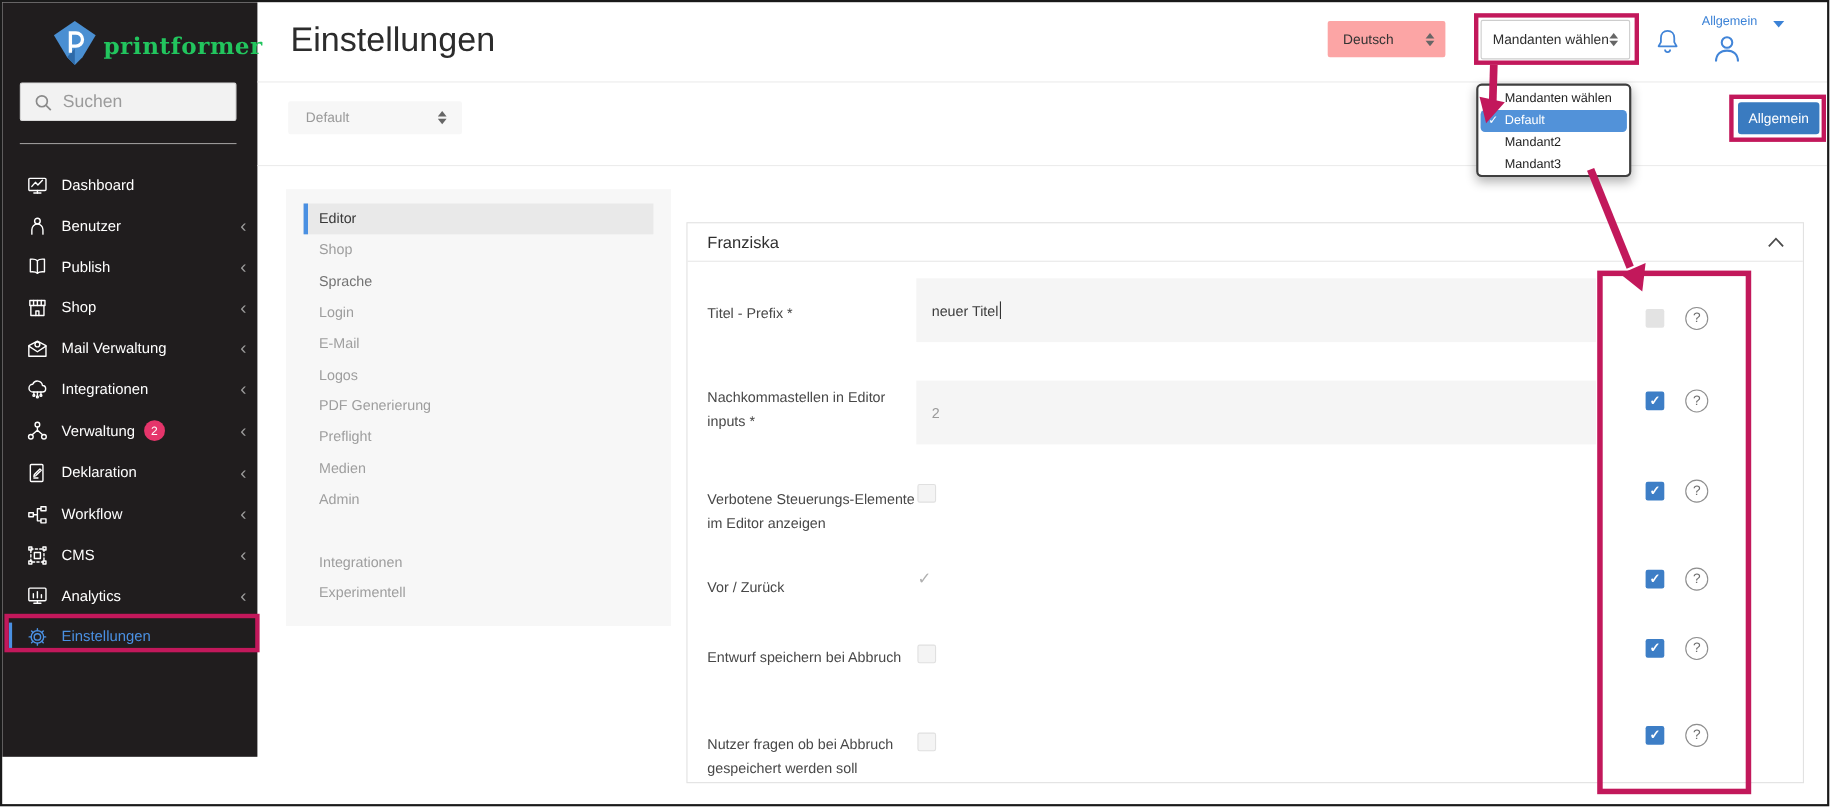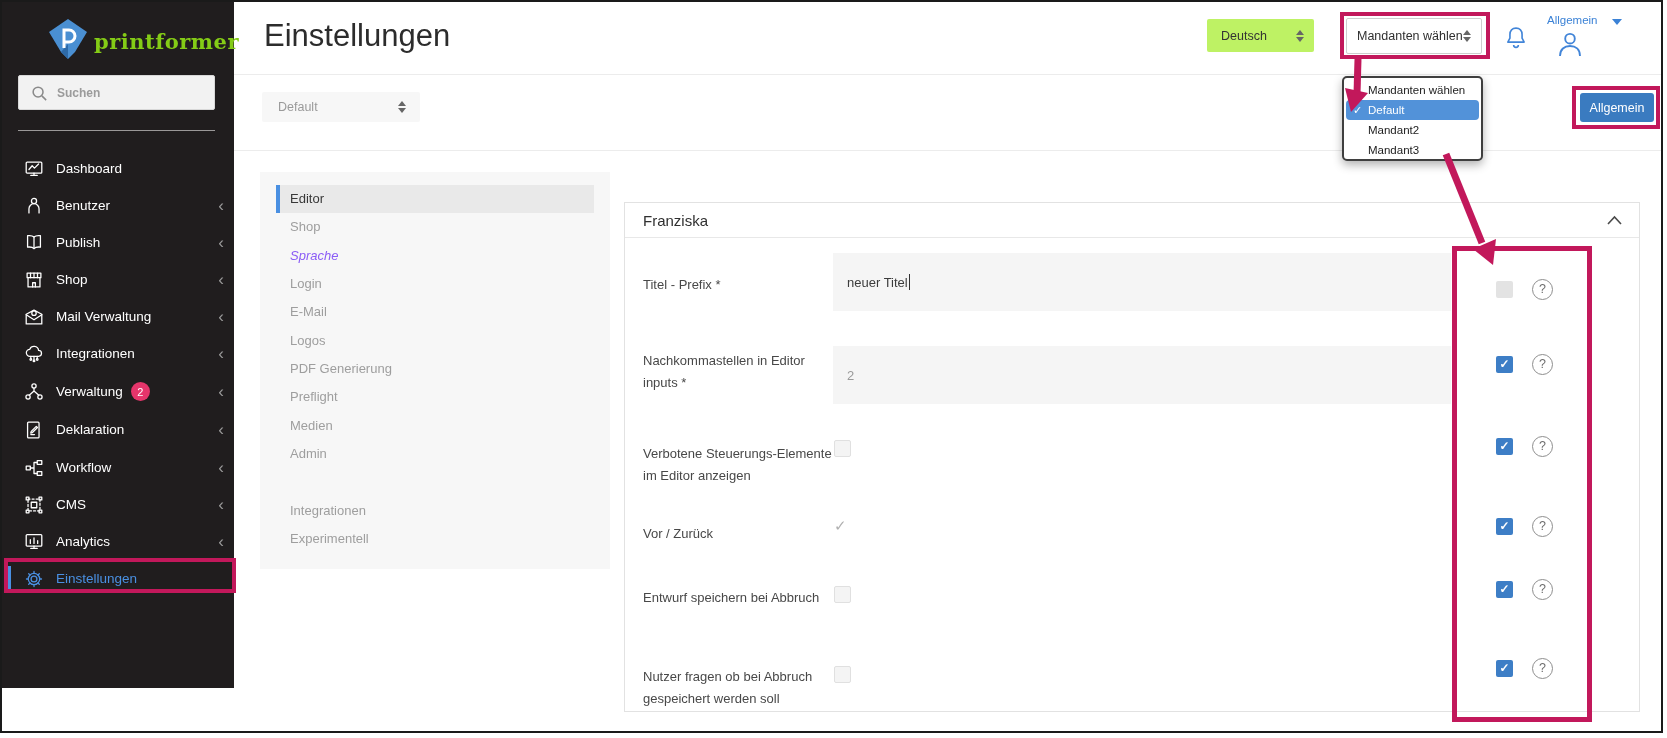--- a/index.html
+++ b/index.html
@@ -2,41 +2,41 @@
 <html><head>
 <meta charset="utf-8">
 <style>
   * { margin:0; padding:0; box-sizing:border-box; }
   html,body { width:1667px; height:738px; background:#fff; font-family:"Liberation Sans", sans-serif; overflow:hidden; }
   #frame { position:absolute; left:0; top:0; width:1663px; height:733px; border:2px solid #1a1a1a; background:#fff; overflow:hidden; }
 
   
   #sidebar { position:absolute; left:0; top:0; width:232px; height:686px; background:#201d1e; }
   #logo { position:absolute; left:46px; top:16px; width:40px; height:42px; }
-  #wordmark { position:absolute; left:92px; top:27px; color:#84cc16; font-family:"DejaVu Serif", serif; font-weight:bold; font-size:21px; letter-spacing:.5px; }
+  #wordmark { position:absolute; left:92px; top:27px; color:#22c55e; font-family:"DejaVu Serif", serif; font-weight:bold; font-size:21px; letter-spacing:.5px; }
   #search { position:absolute; left:16px; top:73px; width:197px; height:35px; background:#f2f2f2; border:1px solid #d8d8d8; border-radius:2px; }
-  #search input { position:absolute; left:38px; top:0; width:150px; height:33px; border:none; background:transparent; outline:none; font-size:12px; color:#404040; font-family:inherit;font-weight:bold; }
+  #search input { position:absolute; left:38px; top:0; width:150px; height:33px; border:none; background:transparent; outline:none; font-size:16px; color:#404040; font-family:inherit; }
   #search input::placeholder { color:#9b9b9b; }
   #search svg { position:absolute; left:11px; top:8px; }
   #side-divider { position:absolute; left:16px; top:128px; width:197px; height:1px; background:#9a9898; }
   .side-item { position:absolute; left:0; width:232px; height:37px; display:flex; align-items:center; color:#fff; cursor:pointer;text-align:right; }
   .side-item .icn { width:24px; height:24px; margin-left:20px; display:flex; align-items:center; justify-content:center; }
   .side-item .lbl { margin-left:10px; font-size:13.5px; }
   .side-item .chev { position:absolute; right:10px; color:#9a9a9a; font-size:17px; line-height:14px; }
   .side-item .badge { margin-left:8px; min-width:19px; height:19px; border-radius:10px; background:#e5356b; color:#fff; font-size:11px; display:flex; align-items:center; justify-content:center; padding:0 4px; }
   .side-item.active { color:#4a90e2; }
   .side-item.active .bar { position:absolute; left:6px; top:6px; width:3px; height:25px; background:#4a90e2; }
   .sicon { stroke:#fff; fill:none; stroke-width:1.4; stroke-linecap:round; stroke-linejoin:round; }
   .sicon-blue { stroke:#4a90e2; fill:none; stroke-width:1.4; stroke-linecap:round; stroke-linejoin:round; }
 
   
   #page-title { position:absolute; left:262px; top:16px; font-size:31px; font-weight:500; color:#2c2c2c; }
   .hdiv { position:absolute; left:232px; width:1427px; height:1px; background:#ececec; }
   .sel { position:absolute; border-radius:2px; font-size:12.5px; display:flex; align-items:center; cursor:pointer; }
-  #lang-select { left:1205px; top:17px; width:107px; height:33px; background:#bef264; color:#333; padding-left:14px; }
+  #lang-select { left:1205px; top:17px; width:107px; height:33px; background:#fca5a5; color:#333; padding-left:14px; }
   #tenant-select { left:1344px; top:16px; width:136px; height:36px; background:#fff; border:1px solid #cdcdcd; color:#2f2f2f; padding-left:10px; }
   #default-select { left:260px; top:90px; width:158px; height:30px; background:#f7f7f7; color:#9a9a9a; padding-left:16px; }
   .stepper { position:absolute; right:10px; width:9px; height:14px; }
   .stepper:before, .stepper:after { content:""; position:absolute; left:1px; border-left:4px solid transparent; border-right:4px solid transparent; }
   .stepper:before { top:1px; border-bottom:5px solid #666; }
   .stepper:after { bottom:1px; border-top:5px solid #666; }
   #bell { position:absolute; left:1500px; top:21px; width:28px; height:30px; cursor:pointer; }
   #user-name { position:absolute; left:1545px; top:12px; font-size:11.5px; color:#3b82d6; cursor:pointer; }
   #user-caret { position:absolute; left:1610px; top:17px; width:0; height:0; border-left:5px solid transparent; border-right:5px solid transparent; border-top:6px solid #3b82d6; }
   #user-avatar { position:absolute; left:1552px; top:26px; width:32px; height:32px; cursor:pointer; }
@@ -44,21 +44,21 @@
 
   
   #dropdown { position:absolute; left:1340px; top:74px; width:141px; height:85px; background:#fff; border:2px solid #3f3f3f; border-radius:5px; box-shadow:0 4px 10px rgba(0,0,0,.3); z-index:40; padding-top:2px; }
   .dd-item { position:relative; height:20px; line-height:20px; font-size:11.5px; color:#1c1c1c; padding-left:24px; cursor:pointer; }
   .dd-item.selected { background:#5292d9; color:#fff; border-radius:4px; margin:0 2px; padding-left:22px; }
   .dd-item .chk { position:absolute; left:7px; top:0; font-size:11px; }
 
   
   #settings-nav { position:absolute; left:258px; top:170px; width:350px; height:397px; background:#f7f7f7; }
   .nav-item { position:absolute; left:16px; right:16px; height:28px; line-height:28px; padding-left:14px; font-size:13px; color:#9e9e9e; cursor:pointer; }
-  .nav-item.dark { color:#8b5cf6;font-style:italic; }
+  .nav-item.dark { color:#737373; }
   .nav-item.active { background:#e9e9e9; color:#383838; }
   .nav-item.active .abar { position:absolute; left:0; top:0; width:4px; height:28px; background:#4a90e2; }
 
   
   #panel { position:absolute; left:622px; top:200px; width:1016px; height:510px; background:#fff; border:1px solid #e2e2e2; }
   #panel-head { position:relative; height:35px; border-bottom:1px solid #e8e8e8; }
   #panel-title { position:absolute; left:18px; top:0; line-height:35px; font-size:15px; color:#2f2f2f; }
   #collapse { position:absolute; right:16px; top:12px; cursor:pointer; }
   .flabel { position:absolute; left:18px; width:195px; font-size:13px; color:#484848; line-height:22px; }
   .finput { position:absolute; left:208px; width:618px; height:58px; background:#f5f5f5; font-size:13px; display:flex; align-items:center; padding-left:14px; cursor:text; }

